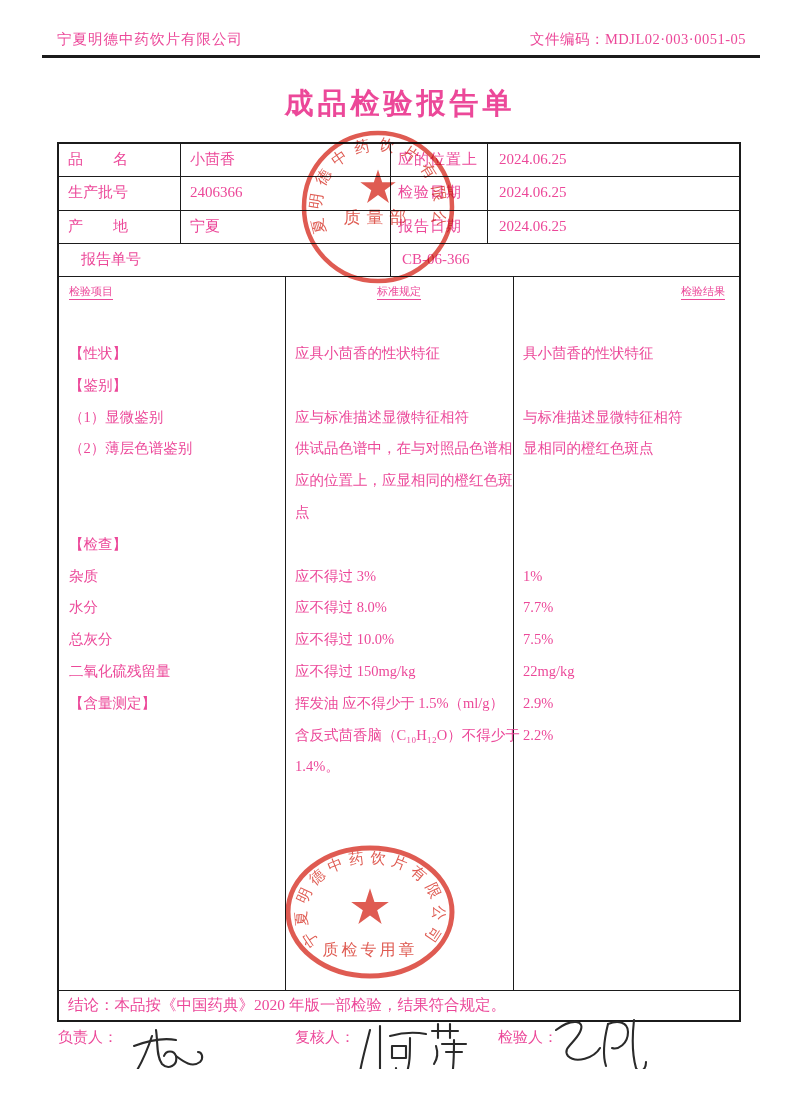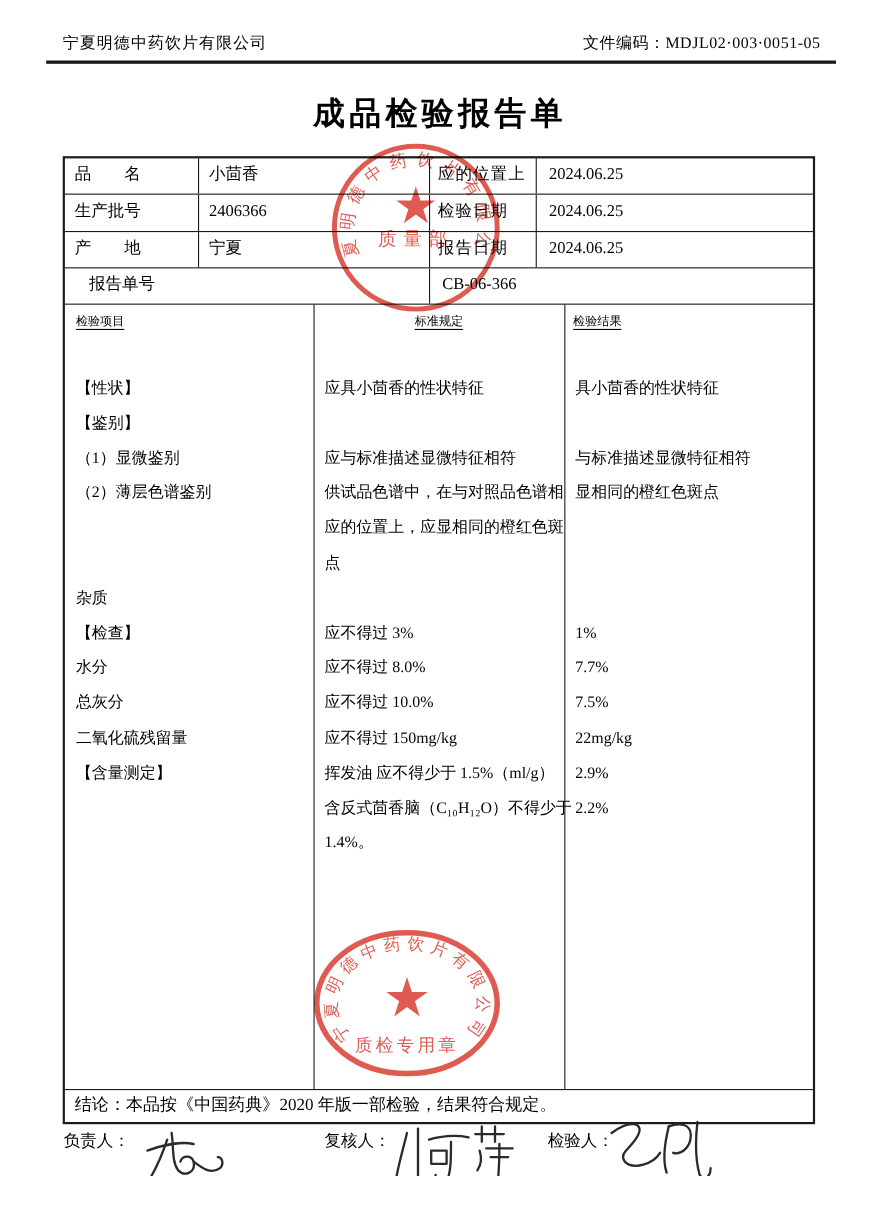--- a/index.html
+++ b/index.html
@@ -1,17 +1,17 @@
 <!DOCTYPE html>
 <html><head>
 <meta charset="utf-8">
 <style>
   html,body{margin:0;padding:0;background:#ffffff;}
   .page{position:relative;width:800px;height:1069px;background:#ffffff;
-        font-family:"Liberation Serif","DejaVu Serif",serif;color:#000000;overflow:hidden;}
+        font-family:"Liberation Serif","DejaVu Serif",serif;color:#ec4899;overflow:hidden;}
   
   .hdr-company{position:absolute;left:57px;top:30px;font-size:14.5px;letter-spacing:1px;}
   .hdr-code{position:absolute;right:54px;top:30px;font-size:14.5px;letter-spacing:.5px;}
   .hdr-rule{position:absolute;left:42px;right:40px;top:55px;height:2.5px;background:#1b1b1b;}
   
   .title{position:absolute;left:0;right:0;top:84px;text-align:center;
          font-size:29px;font-weight:bold;letter-spacing:4px;}
   
   .doc-table{position:absolute;left:57px;top:142px;width:684px;height:880px;
              border:2px solid #1b1b1b;box-sizing:border-box;}
@@ -24,21 +24,21 @@
   .c-v2{left:428px;right:0;padding-left:11px;}
   .c-l1w{left:0;width:331px;padding-left:22px;}
   .c-v2w{left:331px;right:0;padding-left:11px;}
   
   .vline{position:absolute;top:133px;height:713px;width:0;border-left:1.5px solid #1b1b1b;}
   .v1{left:226px;} .v2{left:454px;}
   .mhead{position:absolute;top:140px;font-size:11px;}
   .mhead u{text-decoration:underline;text-underline-offset:4px;}
   .mh1{left:10px;width:200px;text-align:left;}
   .mh2{left:226px;width:228px;text-align:center;}
-  .mh3{left:462px;width:230px;text-align:left;}
+  .mh3{left:436px;width:230px;text-align:right;}
   .lines{position:absolute;top:194px;font-size:14.5px;}
   .lc1{left:10px;width:212px;} .lc2{left:236px;width:216px;} .lc3{left:464px;width:216px;}
   .tline{height:31.8px;line-height:31.8px;white-space:nowrap;}
   
   .concl{position:absolute;left:0;top:846px;width:100%;height:30px;border-top:1.5px solid #1b1b1b;
          box-sizing:border-box;line-height:28px;padding-left:9px;font-size:15.5px;white-space:nowrap;}
   .concl b{font-weight:normal;}
   
   .sig-label{position:absolute;top:1028px;font-size:15px;}
   .sl1{left:58px;} .sl2{left:295px;} .sl3{left:498px;}
@@ -93,22 +93,22 @@
     <div class="mhead mh2"><u>标准规定</u></div>
     <div class="mhead mh3"><u>检验结果</u></div>
 
     <div class="lines lc1">
       <div class="tline">【性状】</div>
       <div class="tline">【鉴别】</div>
       <div class="tline">（1）显微鉴别</div>
       <div class="tline">（2）薄层色谱鉴别</div>
       <div class="tline"></div>
       <div class="tline"></div>
+      <div class="tline">【检查】</div>
       <div class="tline">杂质</div>
-      <div class="tline">【检查】</div>
       <div class="tline">水分</div>
       <div class="tline">总灰分</div>
       <div class="tline">二氧化硫残留量</div>
       <div class="tline">【含量测定】</div>
       <div class="tline"></div>
       <div class="tline"></div>
     </div>
 
     <div class="lines lc2">
       <div class="tline">应具小茴香的性状特征</div>

